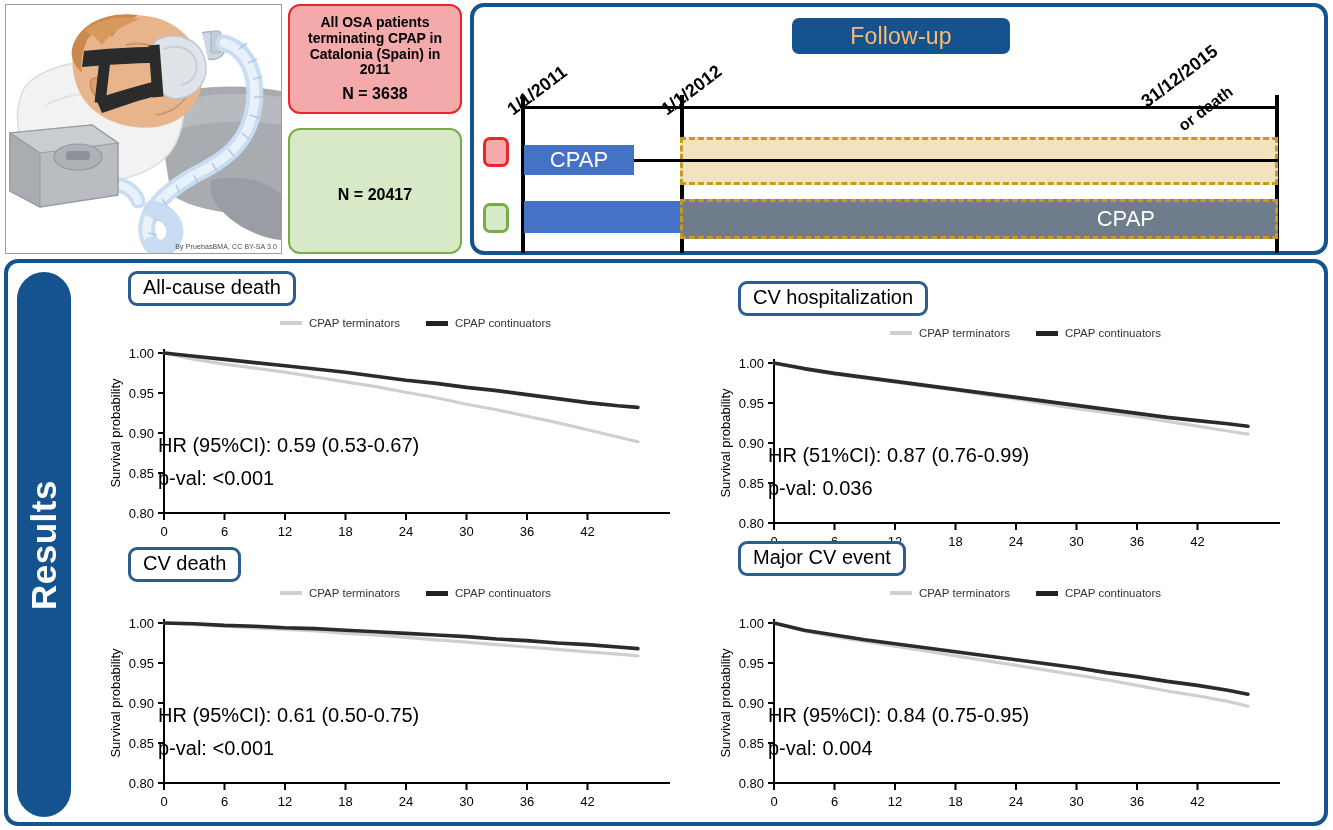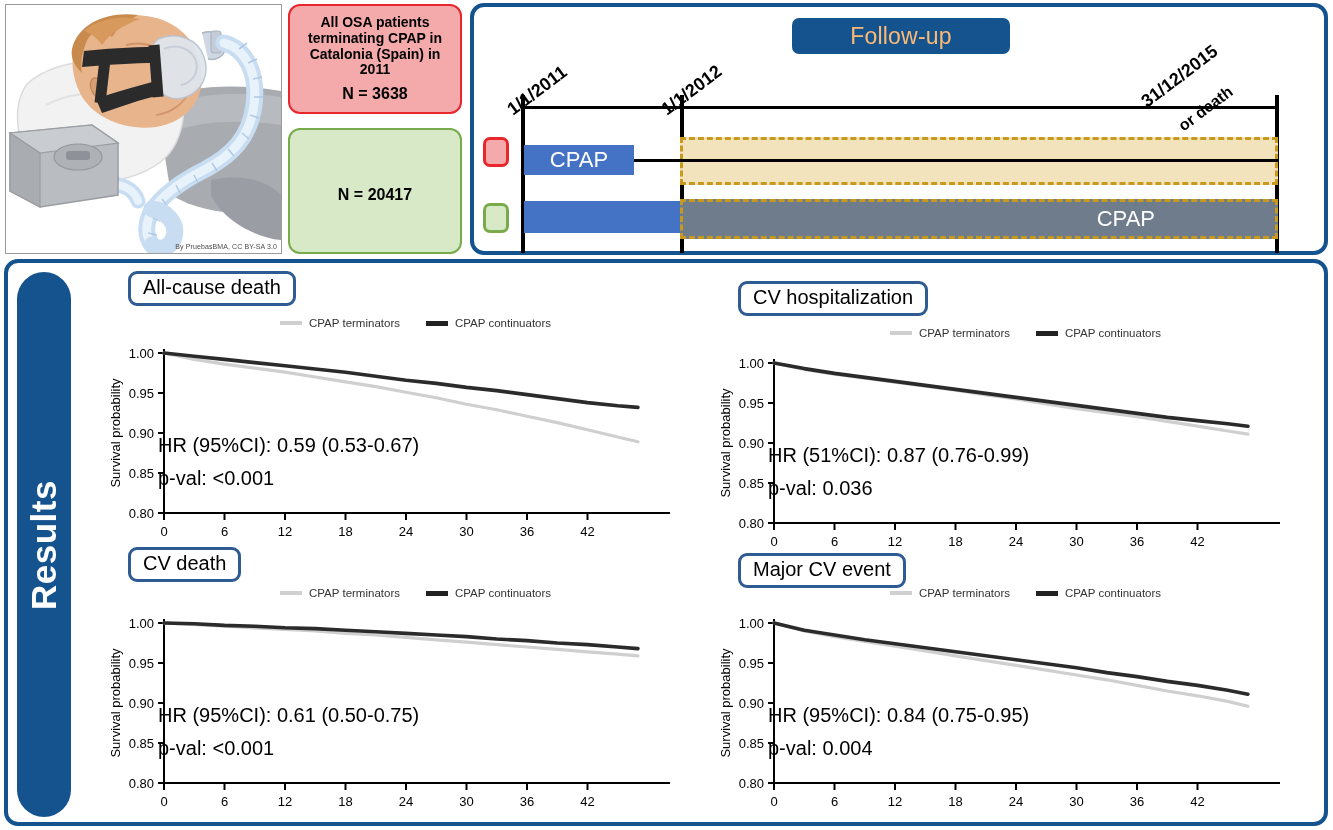--- a/index.html
+++ b/index.html
@@ -373,21 +373,21 @@
           <path d="M76.00 88.00 L106.25 88.80 L136.50 90.40 L166.75 91.20 L197.00 92.80 L227.25 93.60 L257.50 95.20 L287.75 96.80 L318.00 98.40 L348.25 100.00 L378.50 101.60 L408.75 104.00 L439.00 105.60 L469.25 108.00 L499.50 109.60 L529.75 112.00 L549.92 113.60" class="curve-dark"></path>
         </g>
     </svg>
     <div class="hrtext" style="left:70px; top:164px;">
       <div>HR (95%CI): 0.61 (0.50-0.75)</div>
       <div>p-val: &lt;0.001</div>
     </div>
   </div>
 
   <div class="chart-wrap" style="left:690px; top:272px; width:590px; height:280px;">
-    <div class="chart-title" style="left:40px; top:18px;">Major CV event</div>
+    <div class="chart-title" style="left:40px; top:6px;">Major CV event</div>
     <div class="chart-legend" style="left:192px; top:52px;">
       <span class="lg-line-light"></span>
       <span>CPAP terminators</span>
       <span class="lg-gap"></span>
       <span class="lg-line-dark"></span>
       <span>CPAP continuators</span>
     </div>
     <svg width="590" height="280">
       <g class="plot">
           <line x1="76" y1="84" x2="76" y2="248" class="axis-line"></line>

